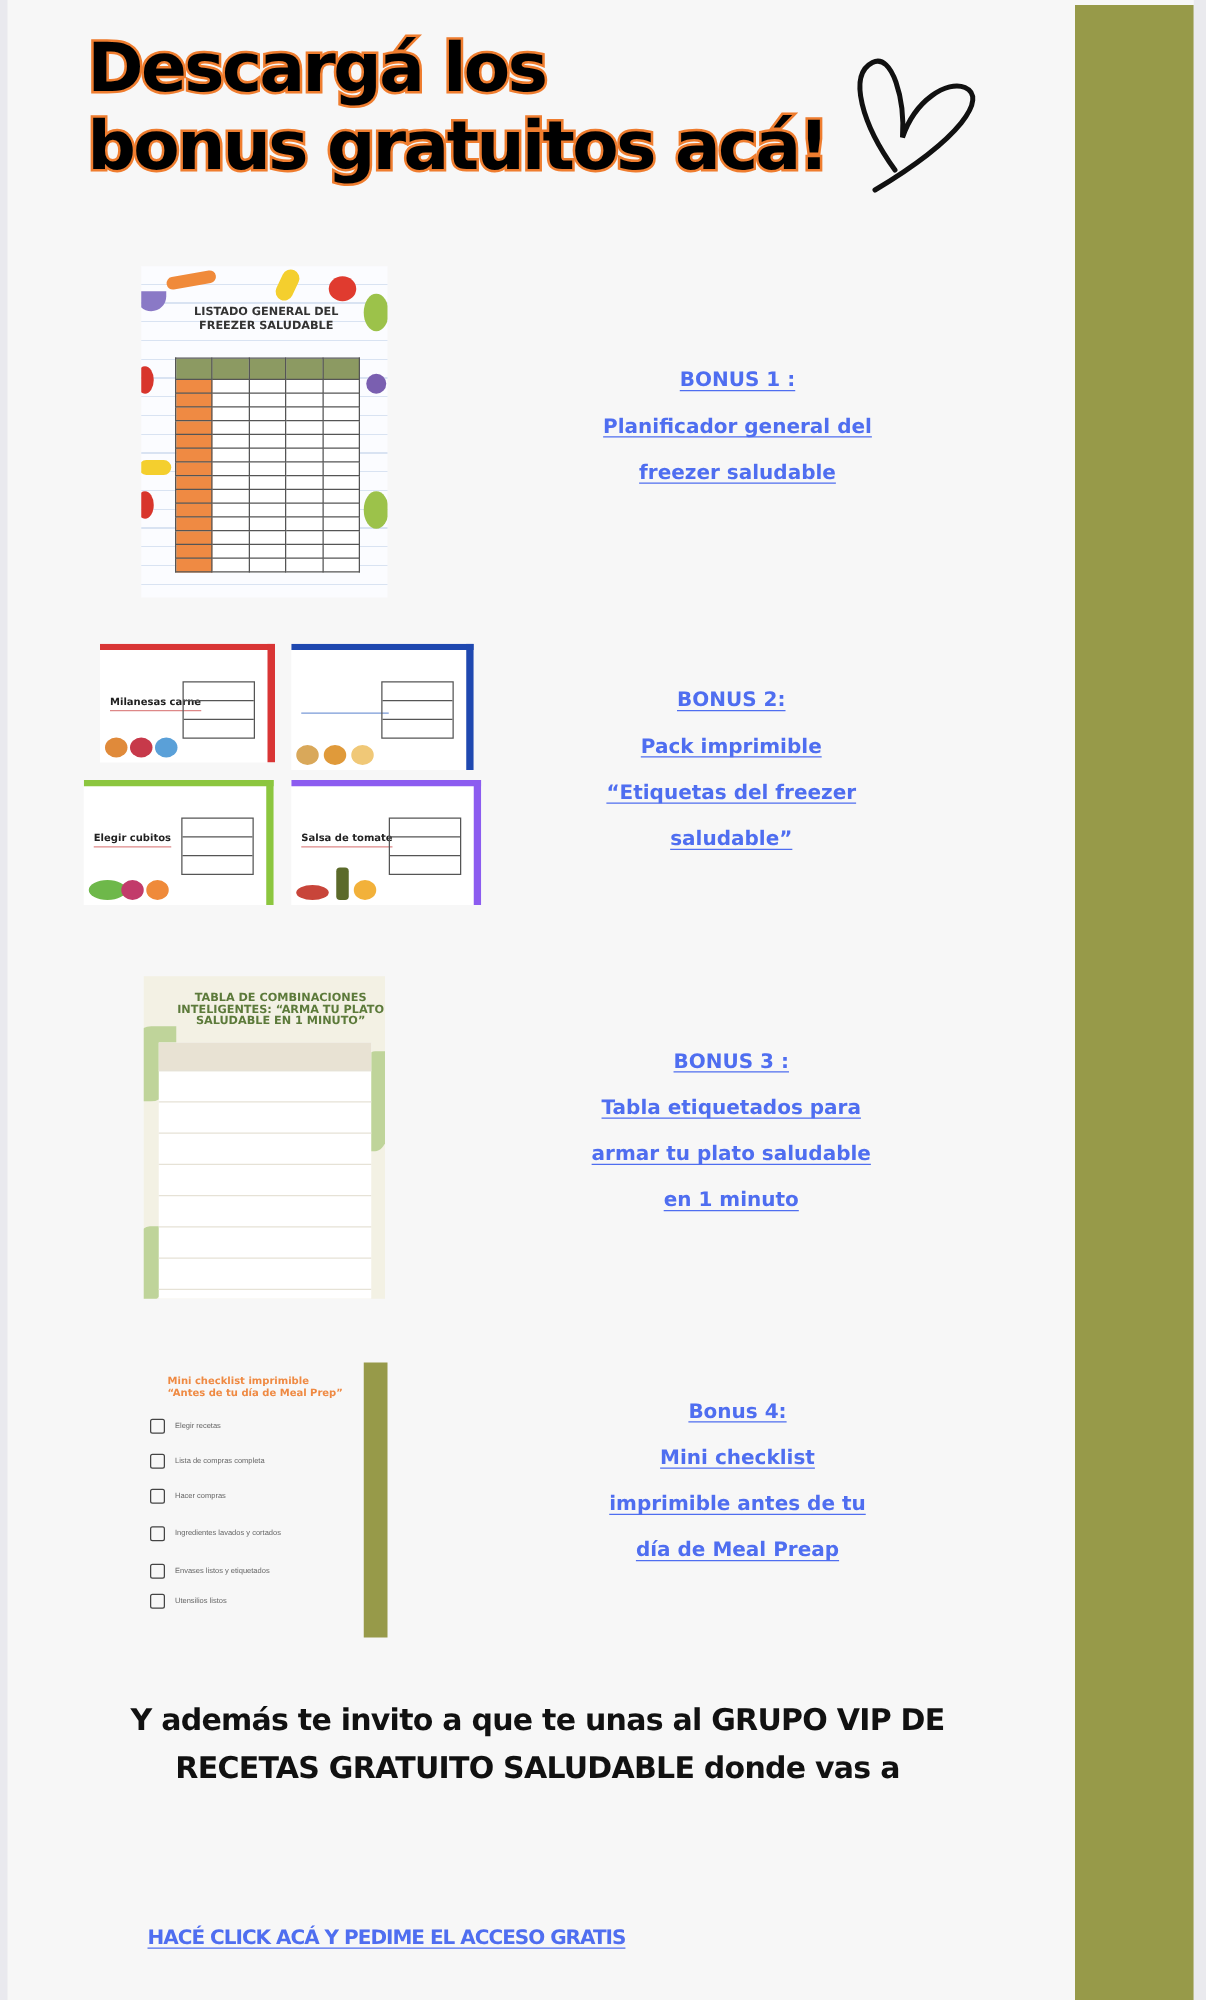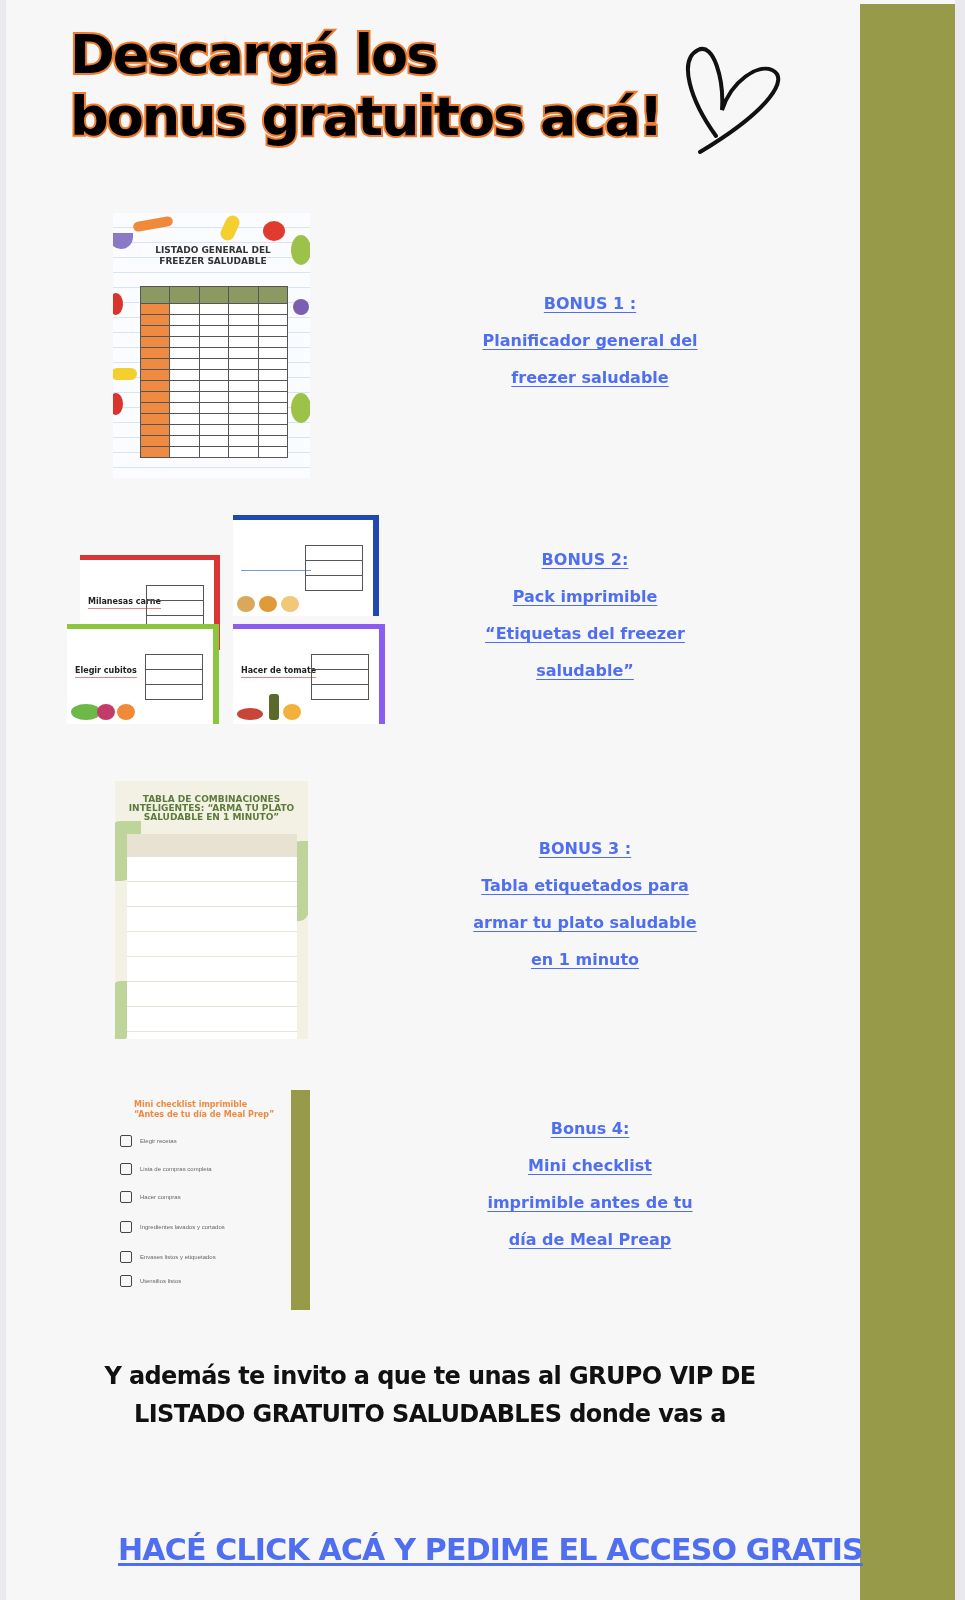--- a/index.html
+++ b/index.html
@@ -46,21 +46,21 @@
   .tag { position: absolute; background: #fff; overflow: hidden; }
   .tag .tl { position: absolute; left: 0; top: 0; right: 0; height: 5px; }
   .tag .tr { position: absolute; top: 0; right: 0; width: 6px; bottom: 0; }
   .tag .name { position: absolute; left: 8px; top: 42px; font-family: "DejaVu Sans", sans-serif; font-weight: bold; font-size: 8px; color: #222; border-bottom: 1px solid #d88; padding-bottom: 2px; }
   .tag .box { position: absolute; right: 16px; top: 30px; width: 56px; height: 44px; border: 1px solid #555; }
   .tag .box div { height: 14px; border-bottom: 1px solid #555; }
   .tag .food { position: absolute; bottom: 4px; width: 18px; height: 16px; border-radius: 50%; }
 
   
   .img3 { position: absolute; left: 115px; top: 781px; width: 193px; height: 258px; background: #f3f1e4; overflow: hidden; }
-  .img3 .h { position: absolute; left: 0; top: 14px; width: 193px; text-align: center; font-family: "DejaVu Sans", sans-serif; font-weight: bold; font-size: 9px; line-height: 9px; color: #5c7a3a; }
+  .img3 .h { position: absolute; left: 0; top: 14px; width: 193px; text-align: center; font-family: "DejaVu Sans", sans-serif; font-weight: bold; font-size: 9px; line-height: 9px; color: #5c7a3a; padding-left: 13px; }
   .img3 .grid { position: absolute; left: 12px; top: 53px; width: 170px; height: 205px; background: #fff; }
   .img3 .row { height: 24px; border-bottom: 1px solid #e6e2d6; }
   .img3 .row.hd { background: #e8e2d3; height: 22px; }
   .leaf { position: absolute; border-radius: 50% 0; background: #a8c87a; opacity: .7; }
 
   
   .img4 { position: absolute; left: 116px; top: 1096px; width: 196px; height: 210px; }
   .img4 .h { position: absolute; left: 18px; top: 4px; font-family: "DejaVu Sans", sans-serif; font-weight: bold; font-size: 8px; line-height: 10px; color: #ef8a43; }
   .img4 .item { position: absolute; left: 4px; height: 14px; display: flex; align-items: center; }
   .img4 .cb { width: 12px; height: 12px; border: 1.5px solid #444; border-radius: 2px; box-sizing: border-box; margin-right: 8px; }
@@ -69,21 +69,21 @@
 
   .promo {
     position: absolute; left: 70px; top: 1357px; width: 720px; text-align: center;
     font-family: "DejaVu Sans", sans-serif; font-weight: bold; font-size: 24px; line-height: 38px; color: #111;
     letter-spacing: -0.6px;
   }
   .promo span { display: block; }
   .promo .red-heart { color: #e8262e; margin-left: 18px; }
   .cta {
     position: absolute; left: 118px; top: 1535px; width: 600px;
-    font-family: "DejaVu Sans", sans-serif; font-weight: bold; font-size: 30px; line-height: 30px; color: #4f6ef0;
+    font-family: "DejaVu Sans", sans-serif; font-weight: bold; font-size: 16px; line-height: 30px; color: #4f6ef0;
     text-decoration: underline; text-underline-offset: 3px; letter-spacing: -0.8px; cursor: pointer; white-space: nowrap;
   }
 </style>
 </head>
 <body>
 
 <div class="left-edge"></div>
 <div class="olive-bar"></div>
 <div class="right-edge"></div>
 
@@ -220,21 +220,21 @@
   </tbody>
     </table>
 </div>
 <a class="bonus-link" style="left:420px;top:285px;width:340px;">
   <span>BONUS 1 :</span>
   <span>Planificador general del</span>
   <span>freezer saludable</span>
 </a>
 
 <div>
-  <div class="tag" style="left:80px;top:515px;width:140px;height:95px;margin-top:40px;">
+  <div class="tag" style="left:80px;top:515px;width:140px;height:95px;">
     <div class="tl" style="background:#d93535"></div>
       <div class="tr" style="background:#d93535"></div>
     <div class="name">Milanesas carne</div>
     <div class="box">
         <div></div>
         <div></div>
       </div>
     <div class="food" style="left:4px;background:#e08a3a"></div>
     <div class="food" style="left:24px;background:#c7394a"></div>
     <div class="food" style="left:44px;background:#5aa0d8"></div>
@@ -259,21 +259,21 @@
         <div></div>
         <div></div>
       </div>
     <div class="food" style="left:4px;width:30px;background:#6eb84a"></div>
     <div class="food" style="left:30px;background:#c23b6a"></div>
     <div class="food" style="left:50px;background:#ef8a3a"></div>
   </div>
   <div class="tag" style="left:233px;top:624px;width:152px;height:100px;">
     <div class="tl" style="background:#8c5cf0"></div>
       <div class="tr" style="background:#8c5cf0"></div>
-    <div class="name">Hacer de tomate</div>
+    <div class="name">Salsa de tomate</div>
     <div class="box">
         <div></div>
         <div></div>
       </div>
     <div class="food" style="left:4px;width:26px;height:12px;background:#c8453a"></div>
     <div class="food" style="left:36px;width:10px;height:26px;border-radius:3px;background:#5b6a2a"></div>
     <div class="food" style="left:50px;background:#f2b13a"></div>
   </div>
 </div>
 <a class="bonus-link" style="left:430px;top:541px;width:310px;">
@@ -343,16 +343,16 @@
 </div>
 <a class="bonus-link" style="left:430px;top:1110px;width:320px;">
   <span>Bonus 4:</span>
   <span>Mini checklist</span>
   <span>imprimible antes de tu</span>
   <span>día de Meal Preap</span>
 </a>
 
 <div class="promo">
   <span>Y además te invito a que te unas al GRUPO VIP DE</span>
-  <span>LISTADO GRATUITO SALUDABLES donde vas a</span>
+  <span>RECETAS GRATUITO SALUDABLE donde vas a</span>
 </div>
 
 <a class="cta">HACÉ CLICK ACÁ Y PEDIME EL ACCESO GRATIS</a>
 
 </body></html>

